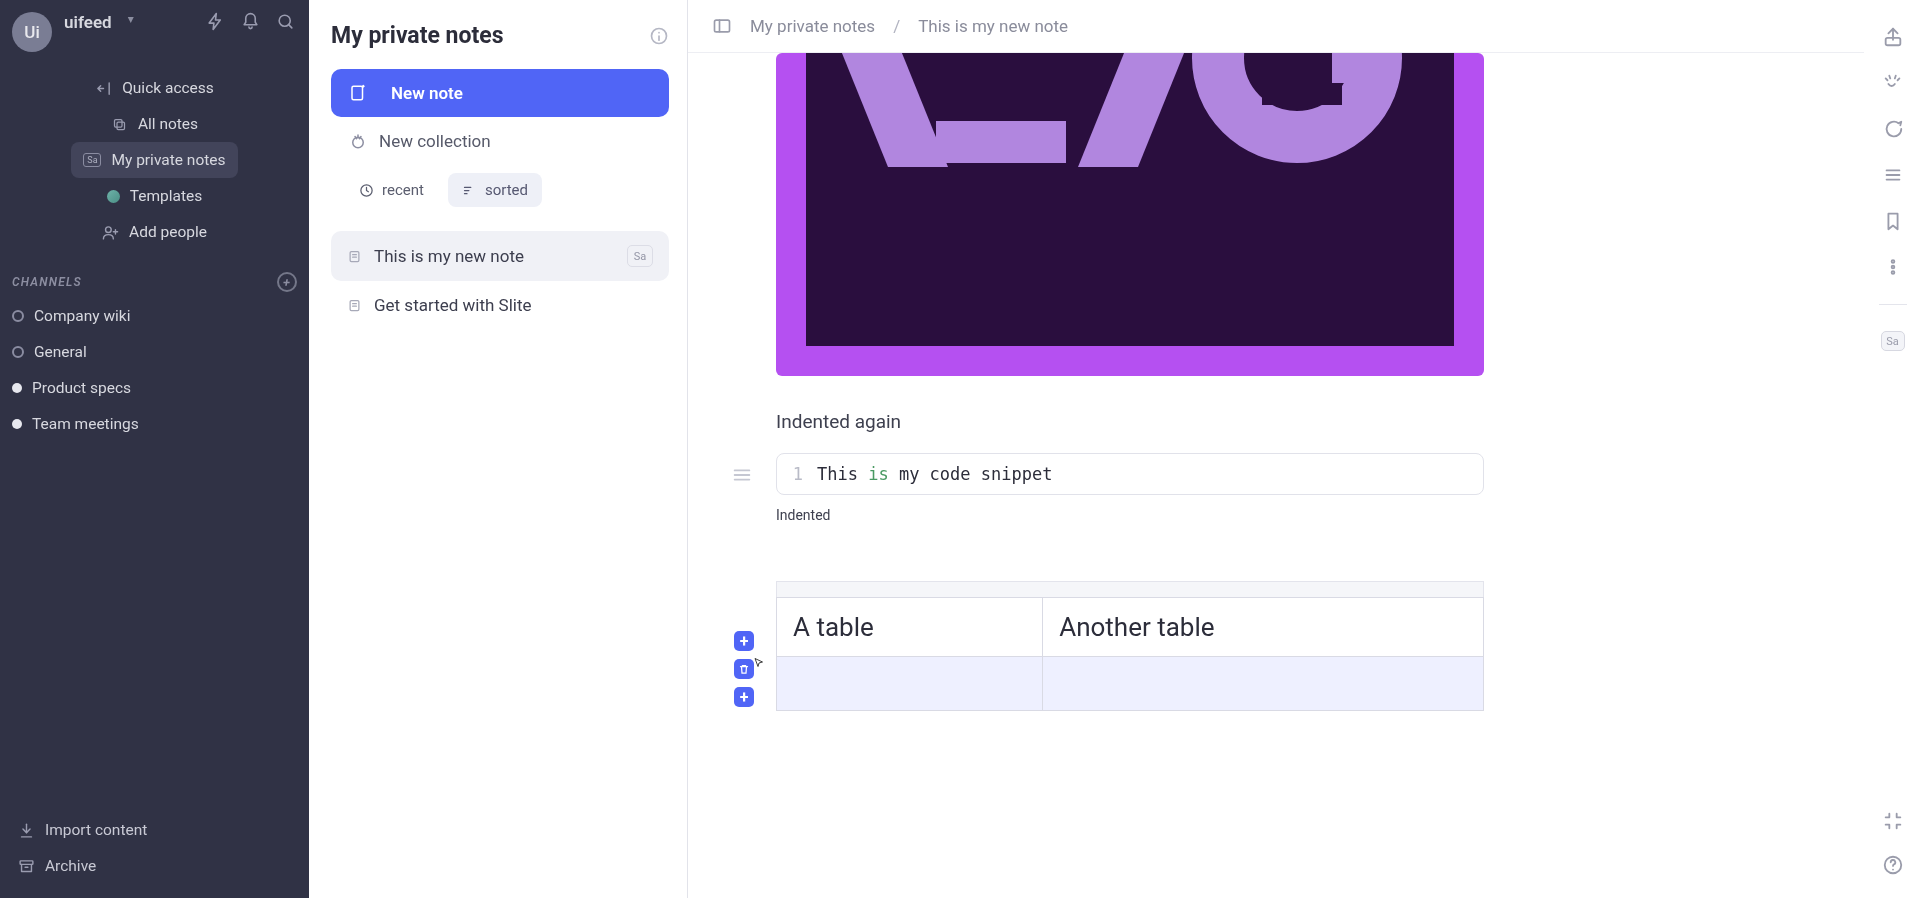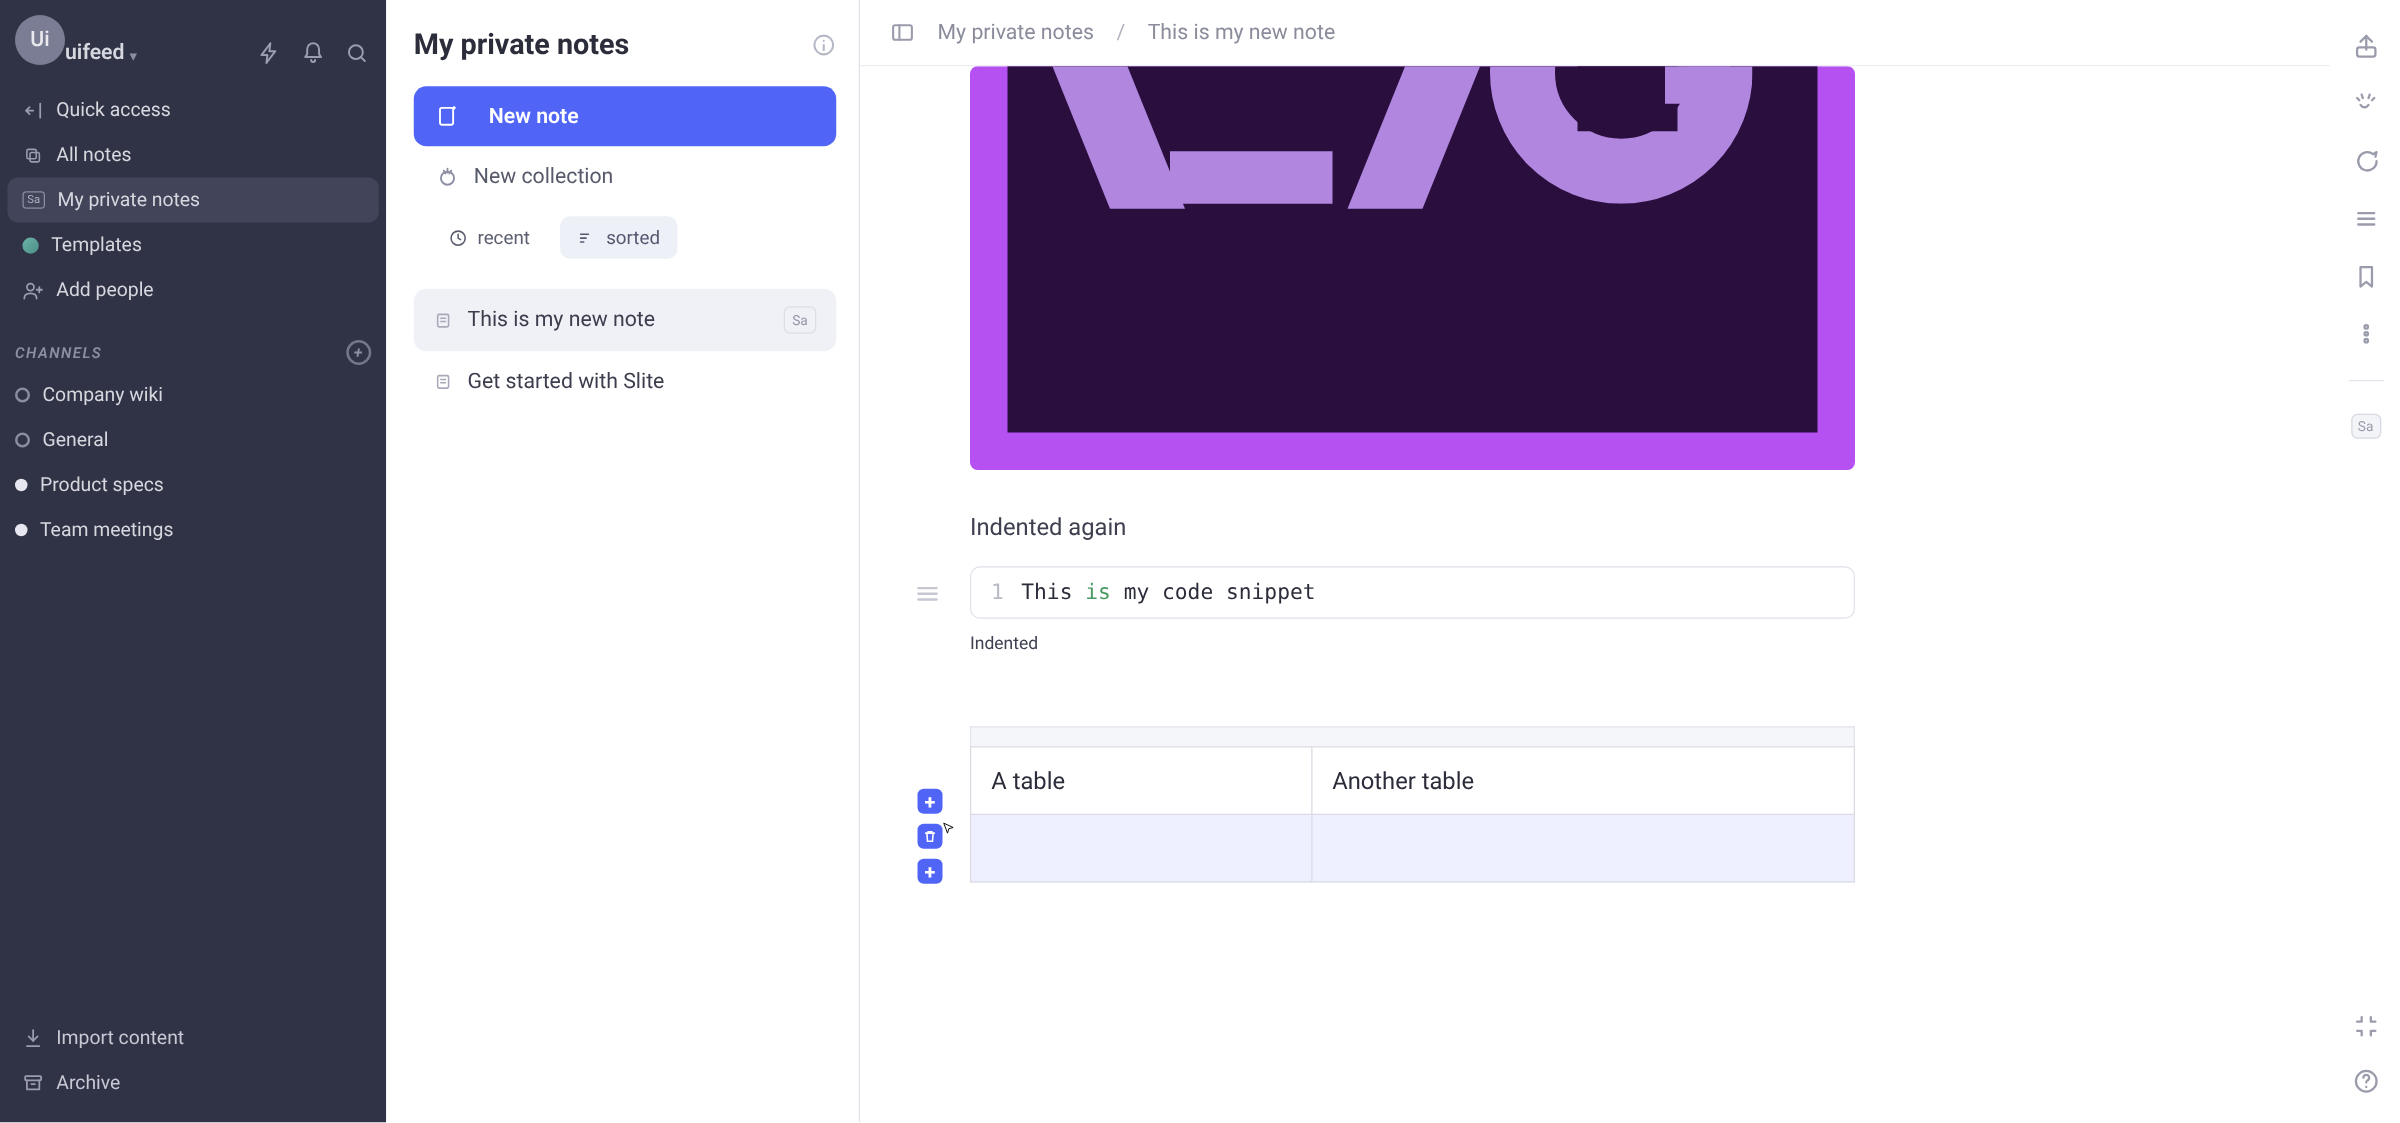--- a/index.html
+++ b/index.html
@@ -10,36 +10,37 @@
   .sidebar {
     width: 309px;
     background: #303245;
     color: #d7d8df;
     display: flex;
     flex-direction: column;
     font-size: 15.5px;
   }
   .sb-header {
     display: flex;
-    align-items: flex-end;
+    align-items: flex-start;
     padding: 12px 14px 12px 12px;
+    gap: 12px;
   }
   .sb-avatar {
     width: 40px; height: 40px; border-radius: 50%;
     background: #7a7d94;
     color: #e9e9ee;
     display: flex; align-items: center; justify-content: center;
     font-size: 17px; font-weight: 500;
   }
   .sb-ws-name { font-weight: 600; font-size: 17px; flex: 0 0 auto; }
   .sb-caret { color: #8b8ea0; font-size: 12px; margin-left: 4px; }
   .sb-header-icons { margin-left: auto; display: flex; gap: 16px; color: #9a9cb0; }
   .sb-header-icons .ic { width: 19px; height: 19px; }
 
-  .sb-nav { padding: 4px 6px; margin-top: 2px; display: flex; flex-direction: column; }
+  .sb-nav { padding: 4px 6px; margin-top: 2px; display: flex; flex-direction: column; align-items: center; }
   .sb-item {
     display: flex; align-items: center; gap: 10px;
     padding: 9px 12px;
     border-radius: 8px;
     color: #d7d8df;
     cursor: pointer;
   }
   .sb-item.active { background: #42445a; }
   .sb-item .ic { width: 17px; height: 17px; flex: 0 0 17px; color: #9a9cb0; }
   .sb-item.small-ic .ic { width: 15px; height: 15px; }
@@ -184,21 +185,21 @@
     position: absolute; left: -46px; top: 10px; width: 22px; height: 22px; color: #c5c7d2;
     cursor: grab;
   }
 
   .para2 { font-size: 14px; color: #3e404f; margin-top: 12px; }
 
   .table-wrap { position: relative; margin-top: 58px; }
   .table-topshade { height: 16px; background: #f5f6f9; border: 1px solid #e3e4ec; border-bottom: none; }
   table.ed-table { width: 100%; border-collapse: collapse; }
   .ed-table td {
-    border: 1px solid #d9dae4; font-size: 19px; padding: 14px 16px; height: 54px;
+    border: 1px solid #d9dae4; font-size: 26px; padding: 14px 16px; height: 54px;
     background: #fff;
   }
   .ed-table tr.sel td { background: #eef0ff; }
 
   .row-controls {
     position: absolute; left: -42px; top: 50px;
     display: flex; flex-direction: column; gap: 8px;
   }
   .row-btn {
     width: 20px; height: 20px; border-radius: 5px;

